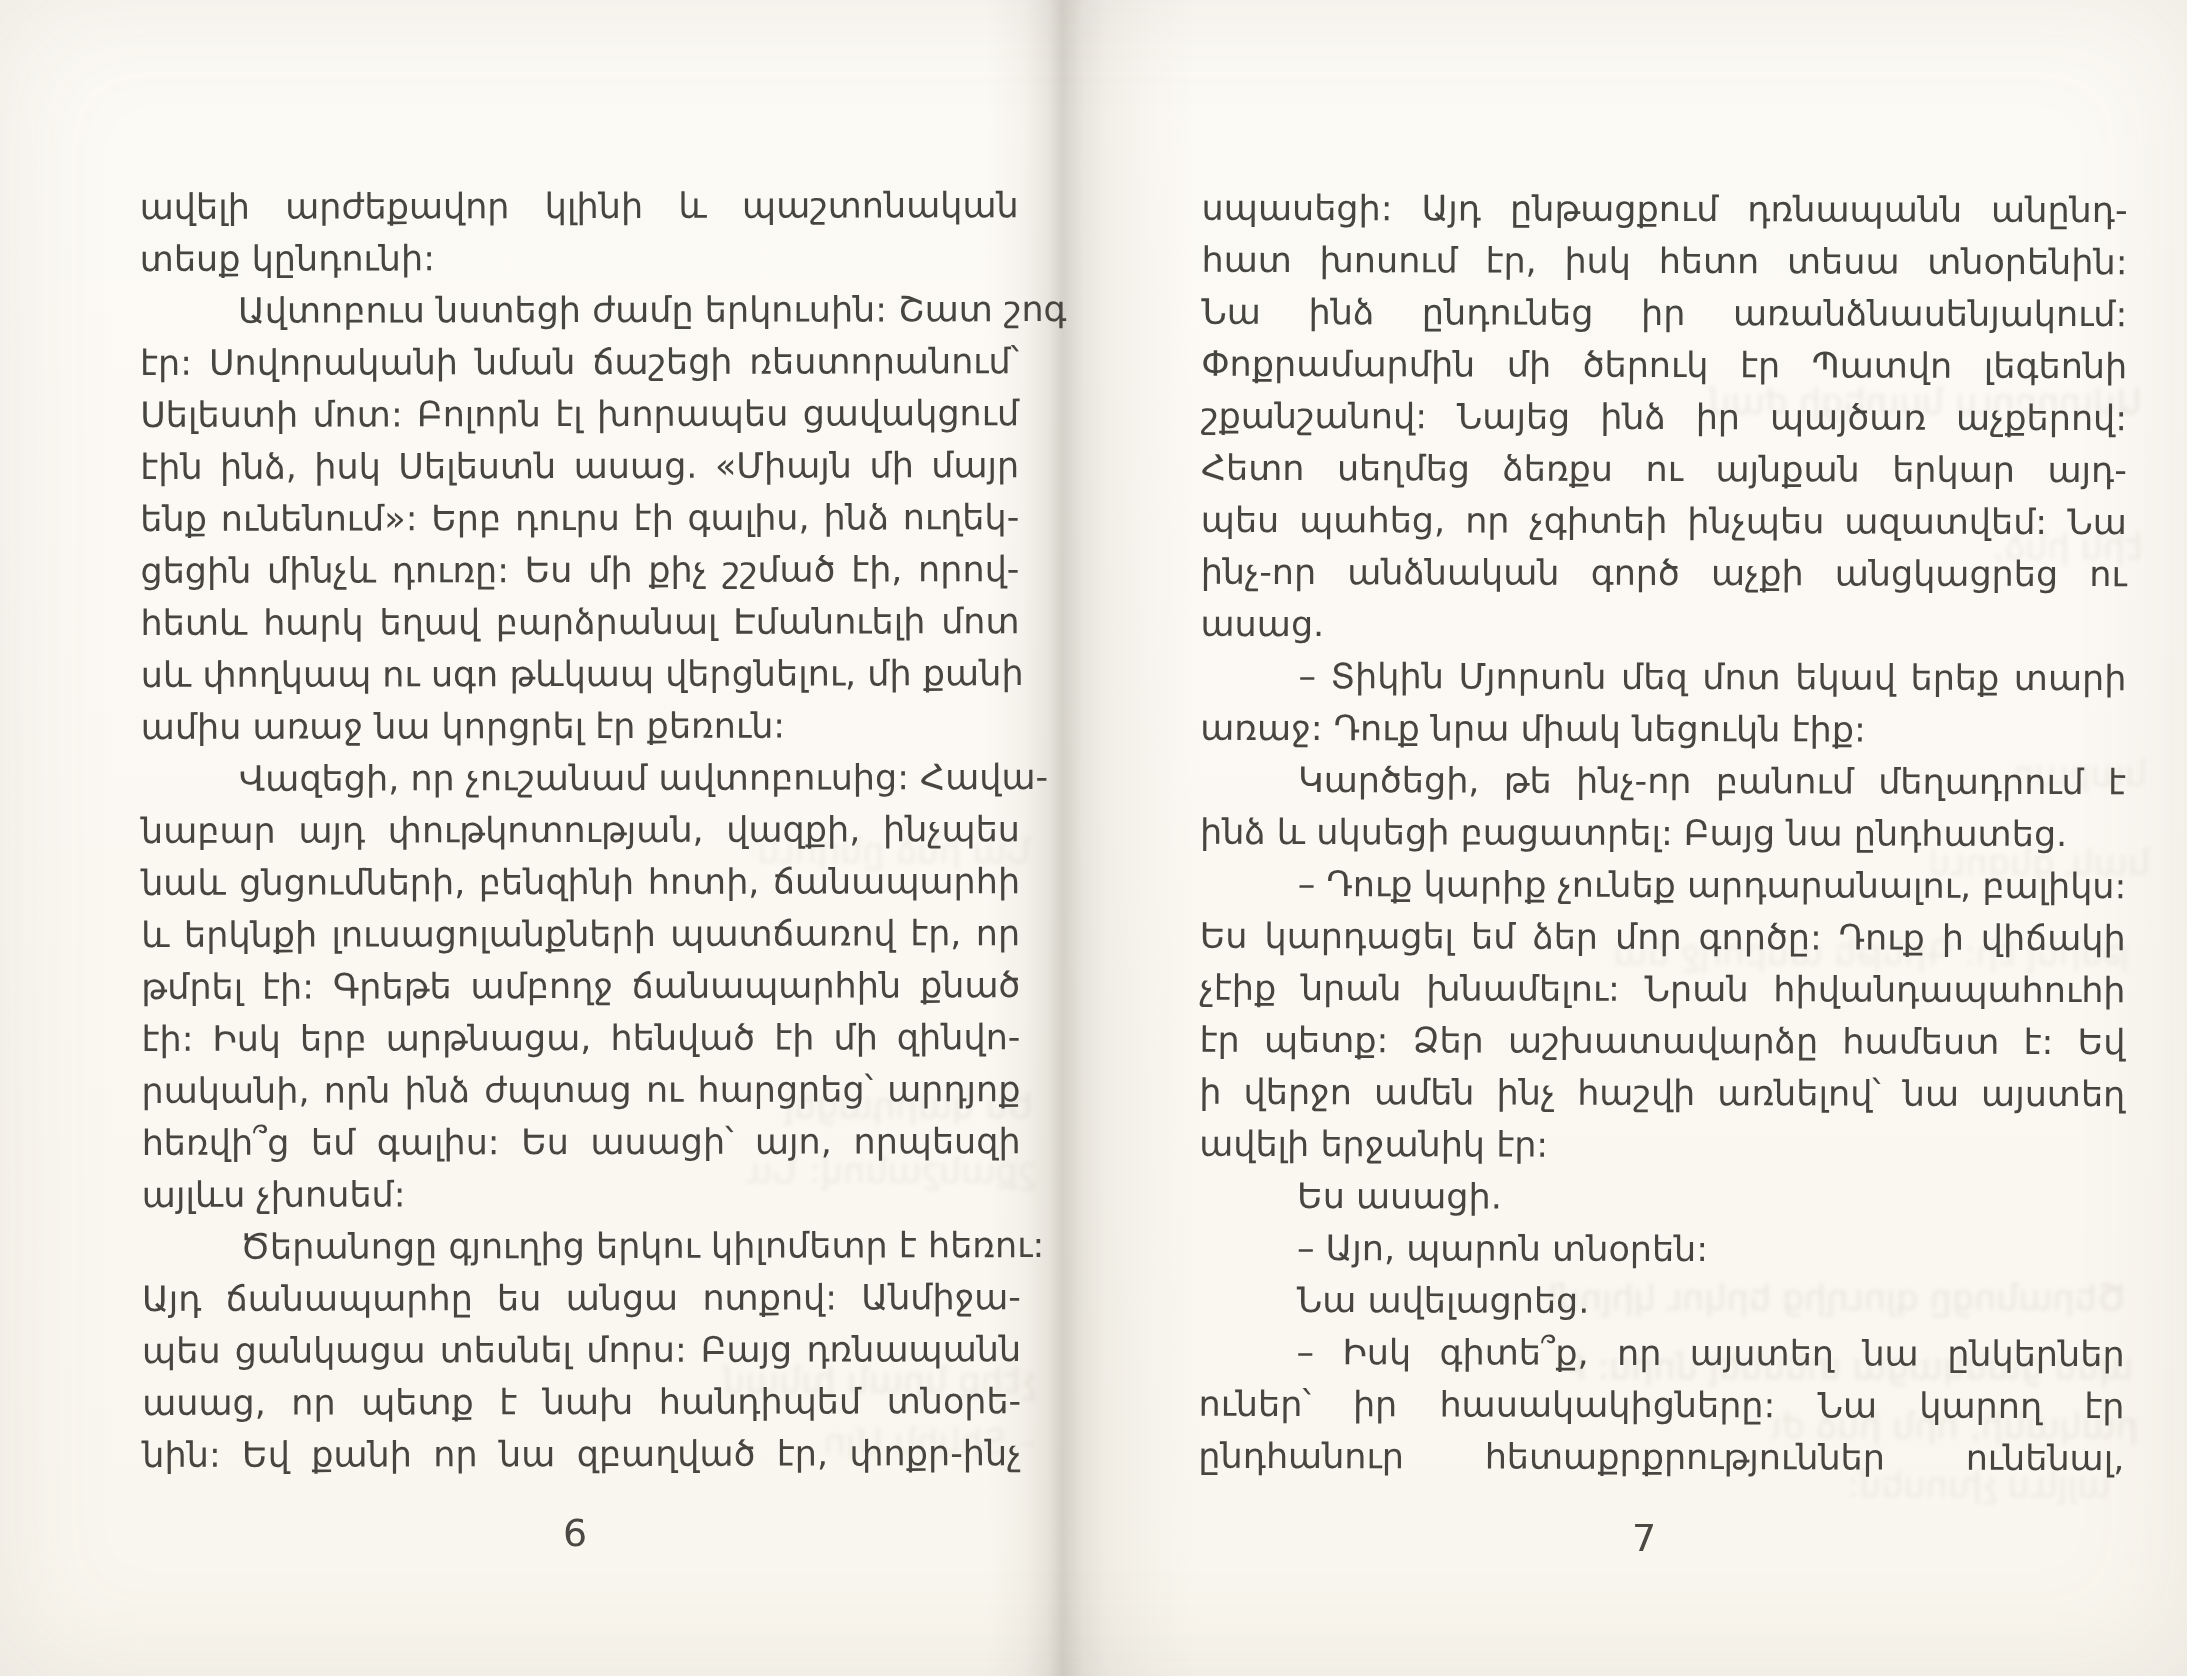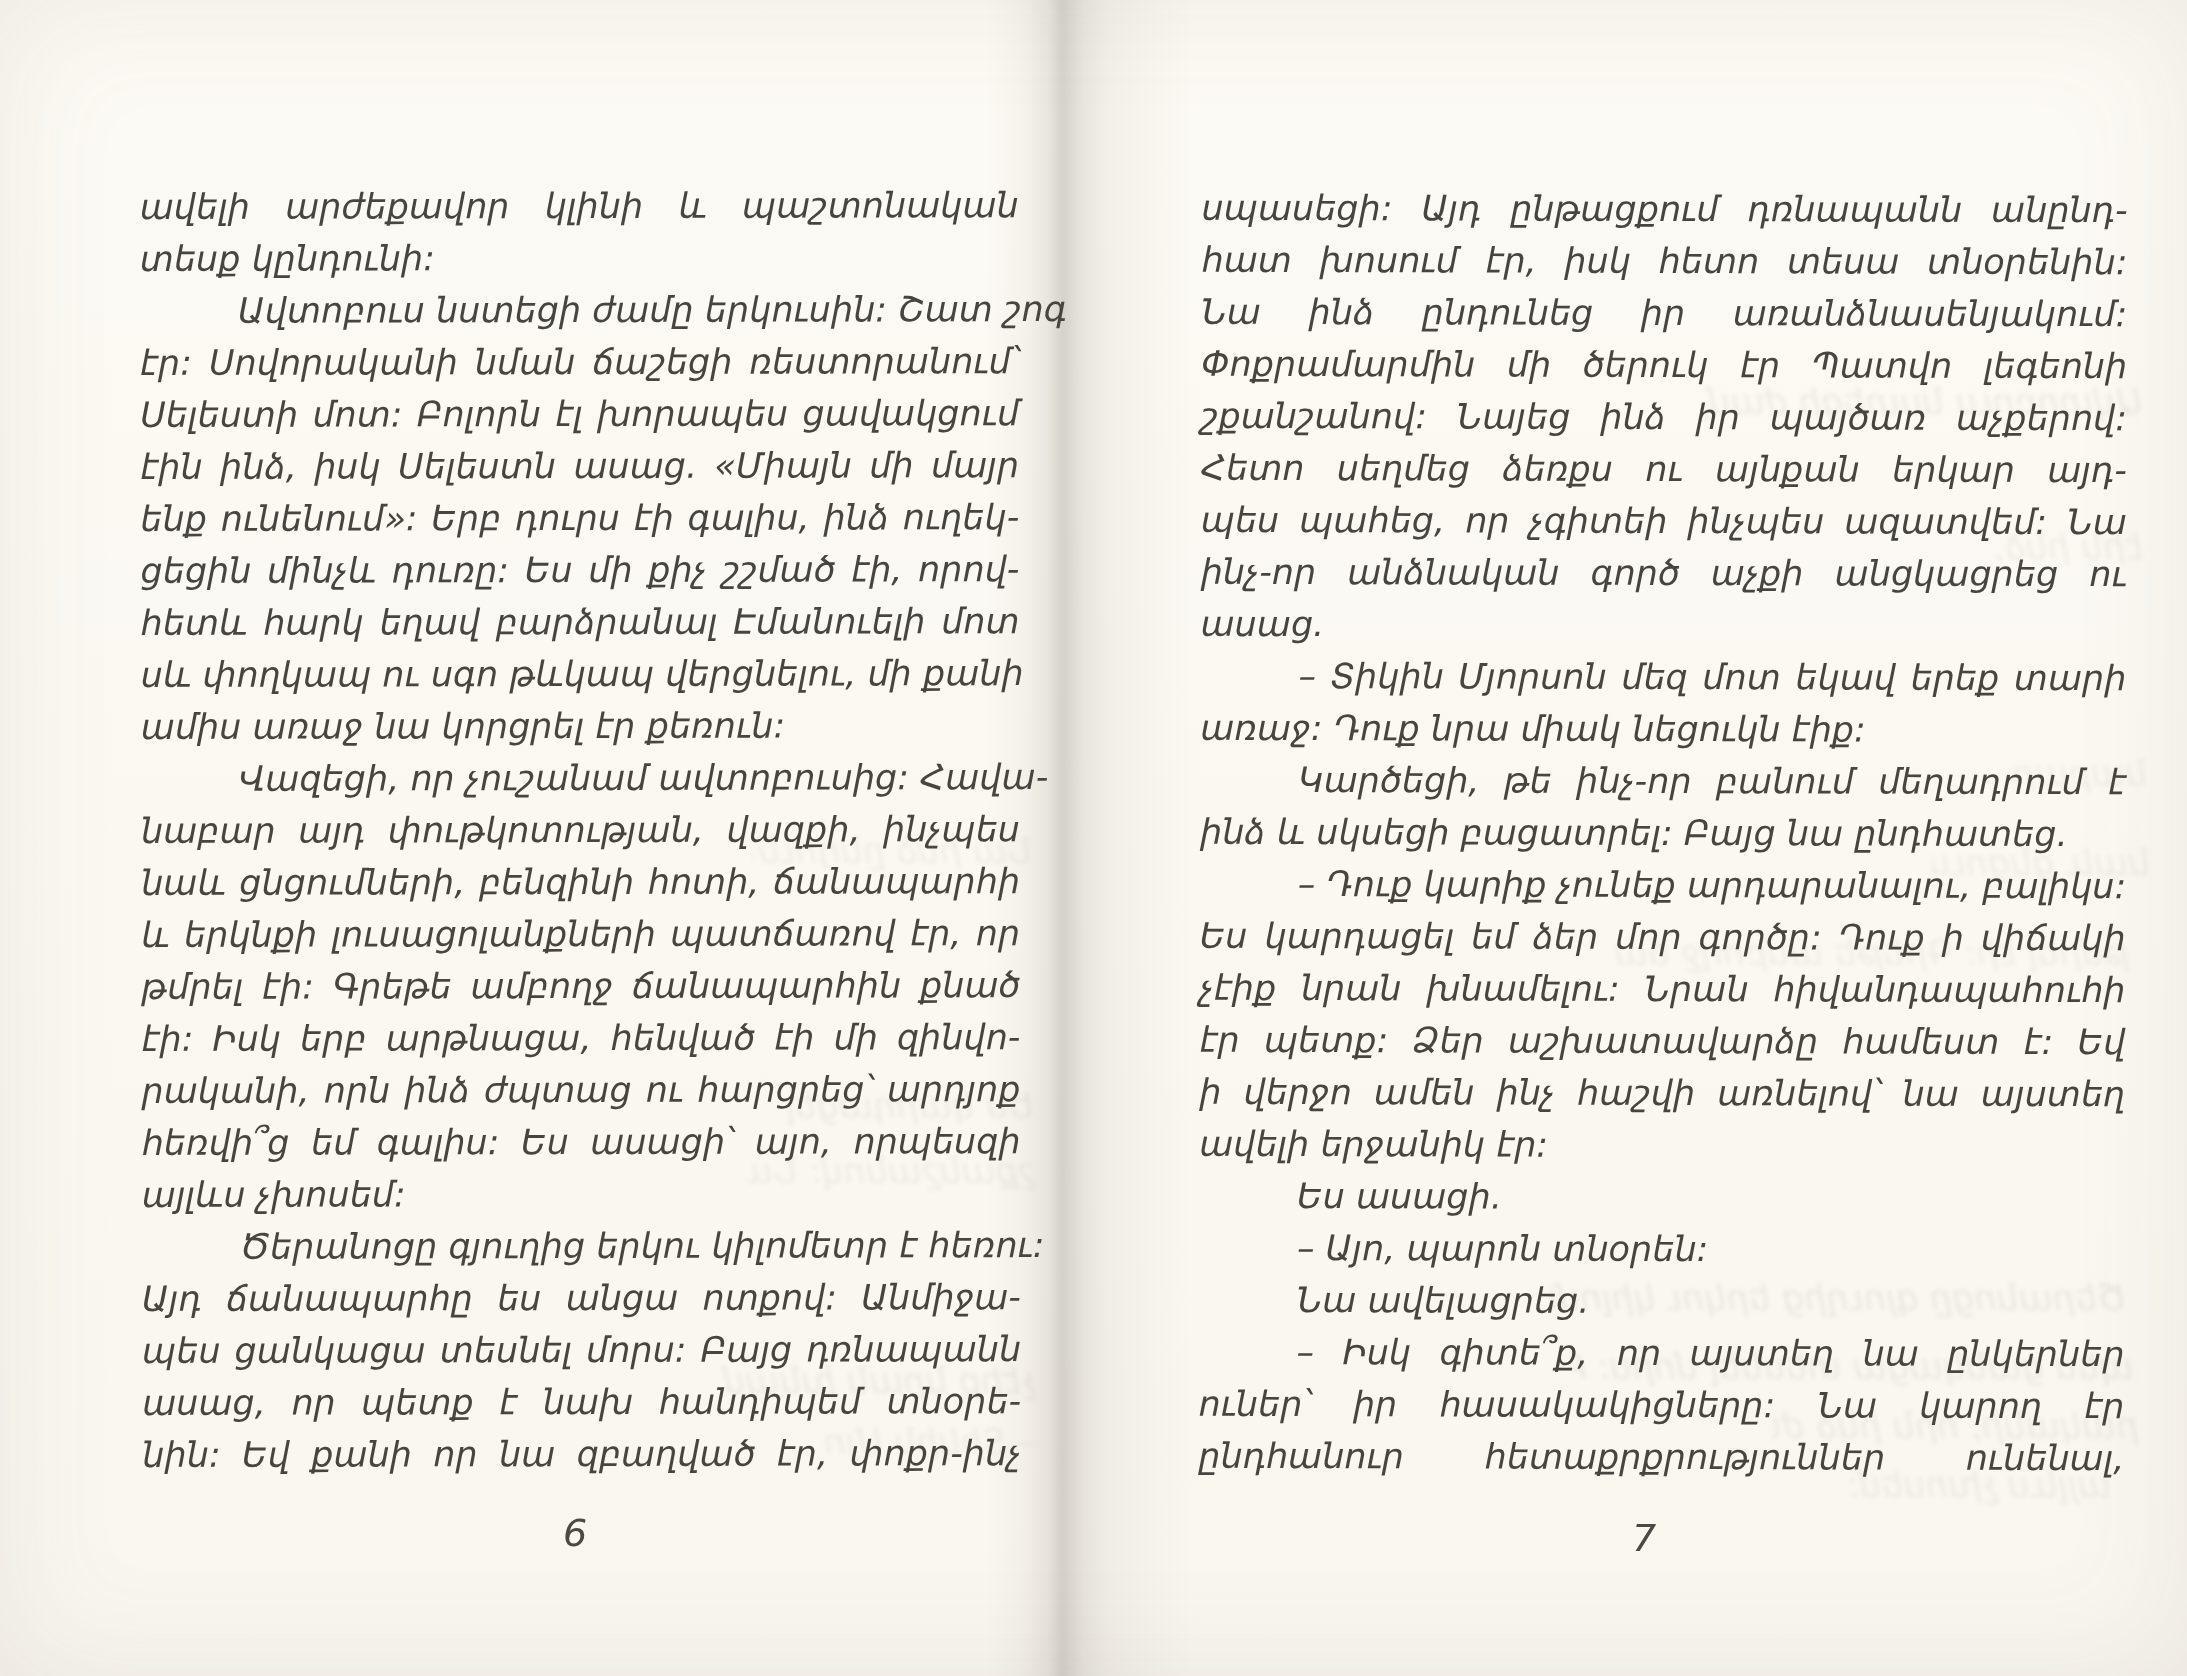--- a/index.html
+++ b/index.html
@@ -7,21 +7,20 @@
     padding: 0;
     background: #dedbd3;
   }
   #canvas {
     position: relative;
     width: 2188px;
     height: 1677px;
     overflow: hidden;
     background: linear-gradient(180deg, #fcfaf4 0%, #faf8f1 55%, #f9f6ee 100%);
     font-family: "DejaVu Sans", sans-serif;
-    font-style: italic;
   }
   
   #canvas::after {
     content: "";
     position: absolute;
     inset: 0;
     pointer-events: none;
     box-shadow: inset 0 0 122px rgba(110, 102, 85, 0.10);
   }
   

